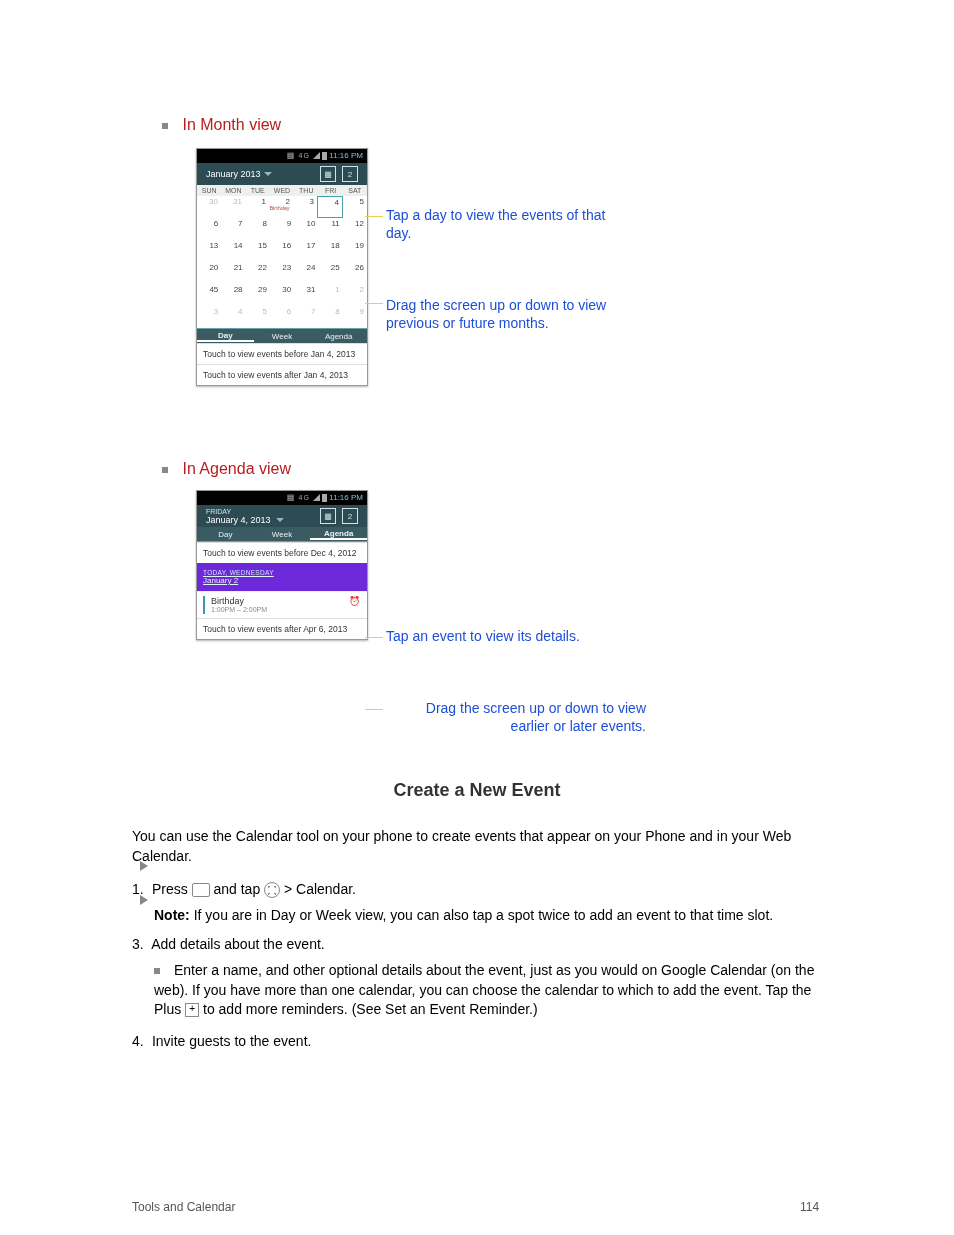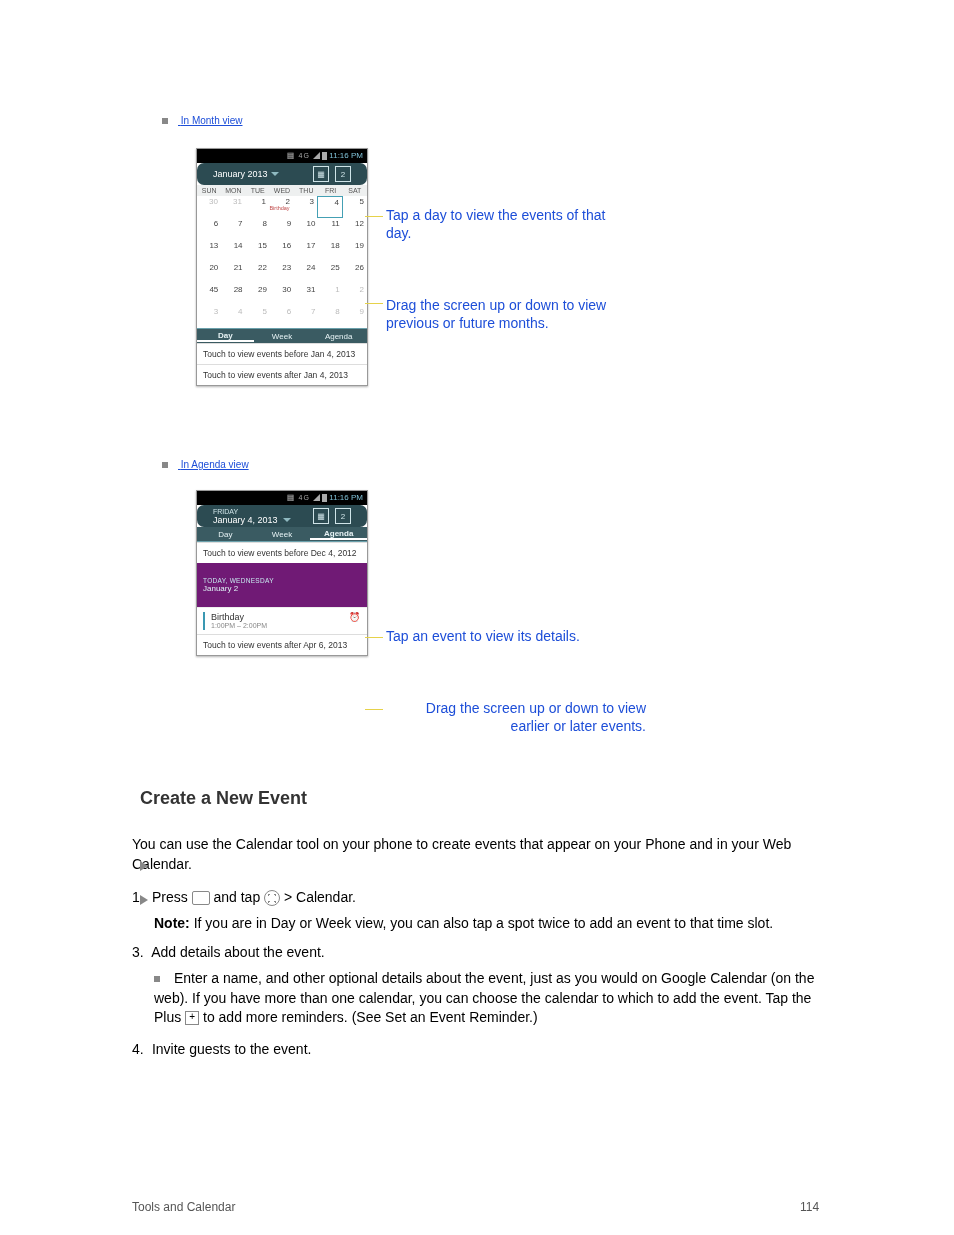--- a/index.html
+++ b/index.html
@@ -12,24 +12,23 @@
     width: 954px;
   }
   .page {
     position: relative;
     width: 954px;
     height: 1235px;
   }
   
   .body-text {
     position: absolute;
-    font-size: 10px;
+    font-size: 16px;
     line-height: 1.35;
-    color: #1d4ed8;
-    text-decoration: underline;
+    color: #b91c1c;
   }
   .bullet-sq {
     display:inline-block;
     width:6px;height:6px;
     background:#888;
     vertical-align: middle;
     margin-right: 10px;
   }
 
   
@@ -54,23 +53,22 @@
   .status-bar .icons {
     color:#aaa;
     letter-spacing:1px;
   }
   .title-bar {
     background: #2c4b52;
     color:#fff;
     height: 22px;
     display:flex;
     align-items:center;
-    padding: 0 16px;
+    padding: 0 9px;
     font-size: 9px;
-    border-radius: 7px;
   }
   .title-bar .spacer { flex:1; }
   .title-bar .tri {
     width:0;height:0;
     border-left:4px solid transparent;
     border-right:4px solid transparent;
     border-top:4px solid #8fb9c0;
     display:inline-block;
     margin-left:3px;
     vertical-align: middle;
@@ -127,24 +125,25 @@
   .touch-msg {
     padding:5px 6px;
     font-size:8.5px;
     color:#333;
     border-top:1px solid #ddd;
     background:#fff;
   }
 
   
   .agenda-date-hdr {
-    background:#701a75;
+    background:#6d28d9;
     color:#dff2f6;
-    padding:14px 6px;
+    padding:6px 6px;
     font-size:8px;
+    text-decoration:underline;
   }
   .agenda-date-hdr .sm {
     font-size:6.5px; color:#c7e8ef; display:block; text-transform:uppercase; letter-spacing:.3px;
   }
   .agenda-item {
     display:flex; align-items:flex-start;
     padding:4px 6px;
     border-top:1px solid #eee;
   }
   .agenda-item .bar {
@@ -162,21 +161,21 @@
     font-size:14px;
     line-height:1.25;
     color:#1d4ed8;
   }
   .callout-line {
     position:absolute; height:1px; background:#e6d24a;
   }
 
   
   h3.sec {
-    font-size:18px; font-weight:600; color:#333; margin:8px;
+    font-size:18px; font-weight:600; color:#333; margin:0;text-align:center;
   }
   .para { font-size:14px; line-height:1.4; }
   .tri-bullet {
     width:0;height:0;display:inline-block;
     border-top:5px solid transparent;
     border-bottom:5px solid transparent;
     border-left:8px solid #888;
     margin-right:8px;
     vertical-align:middle;
   }

